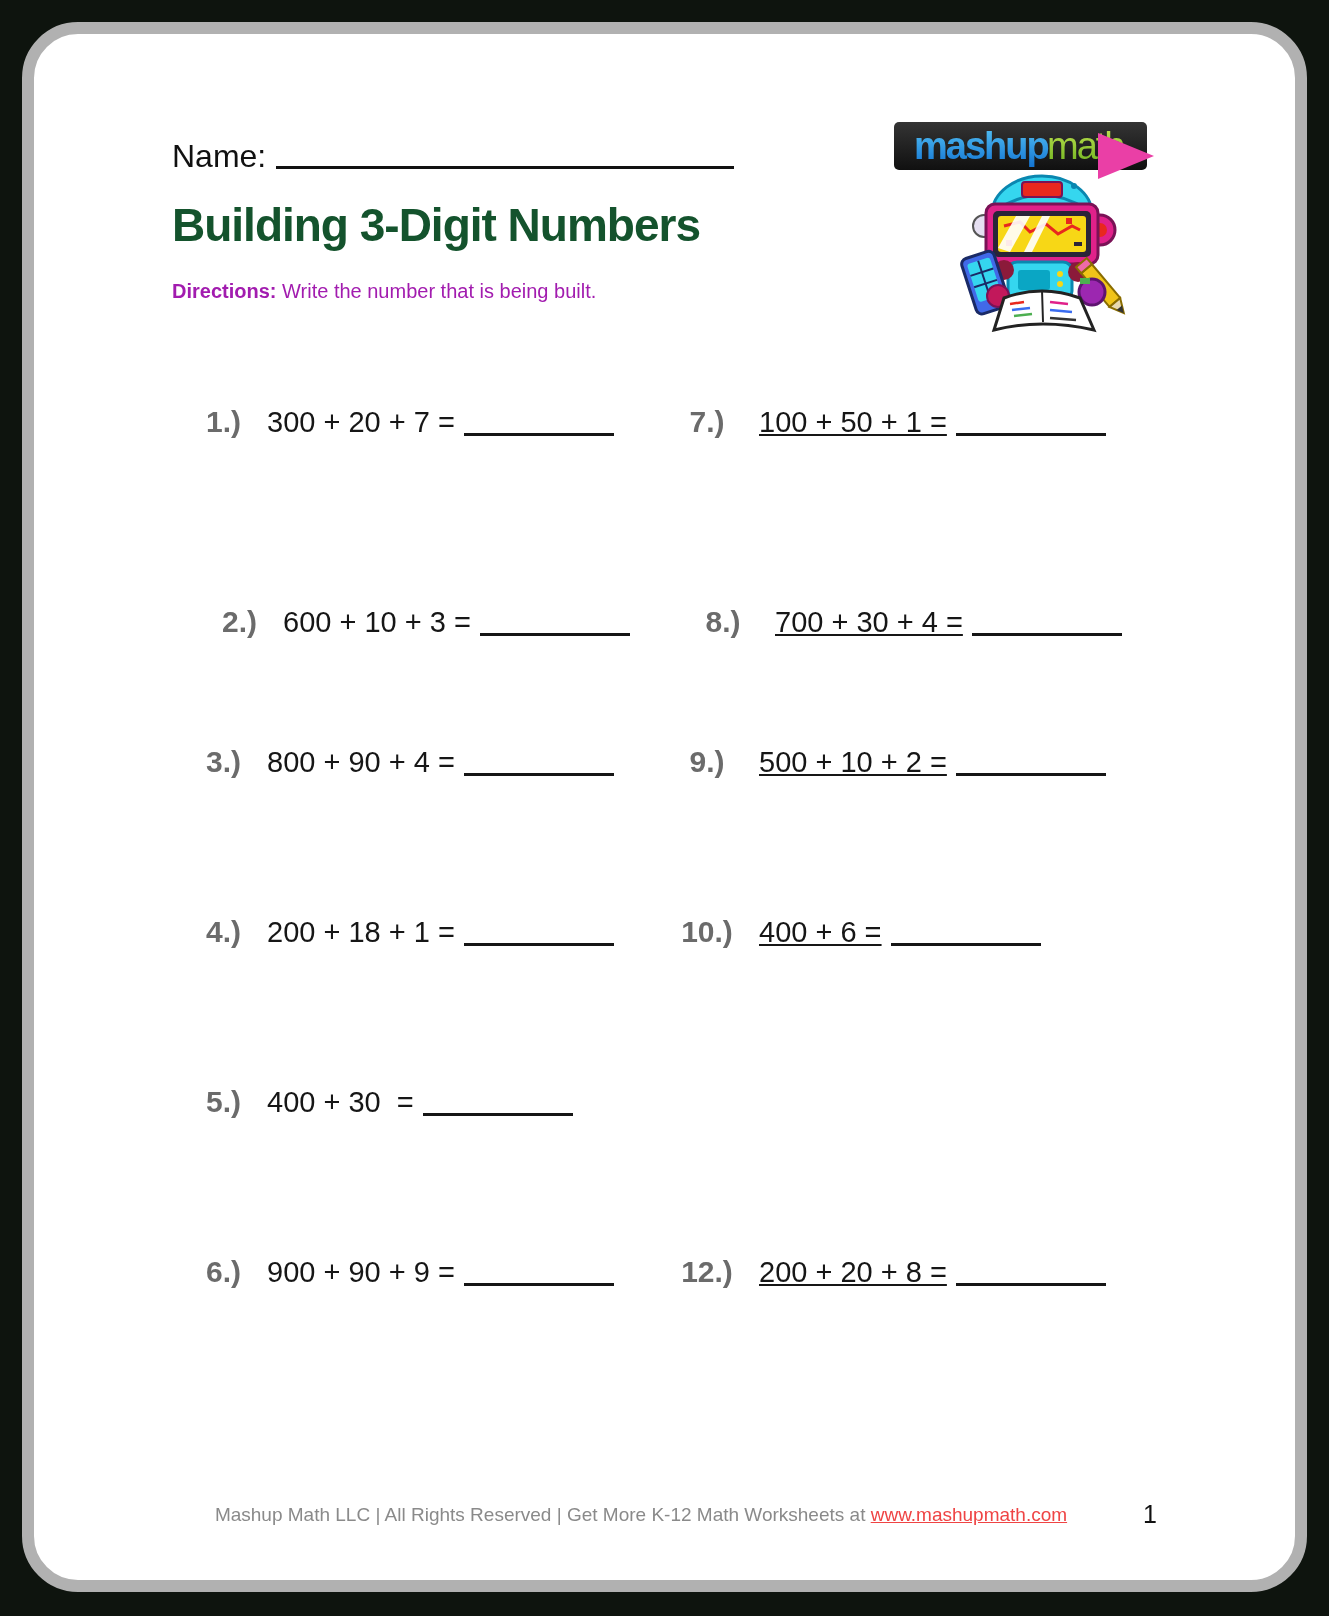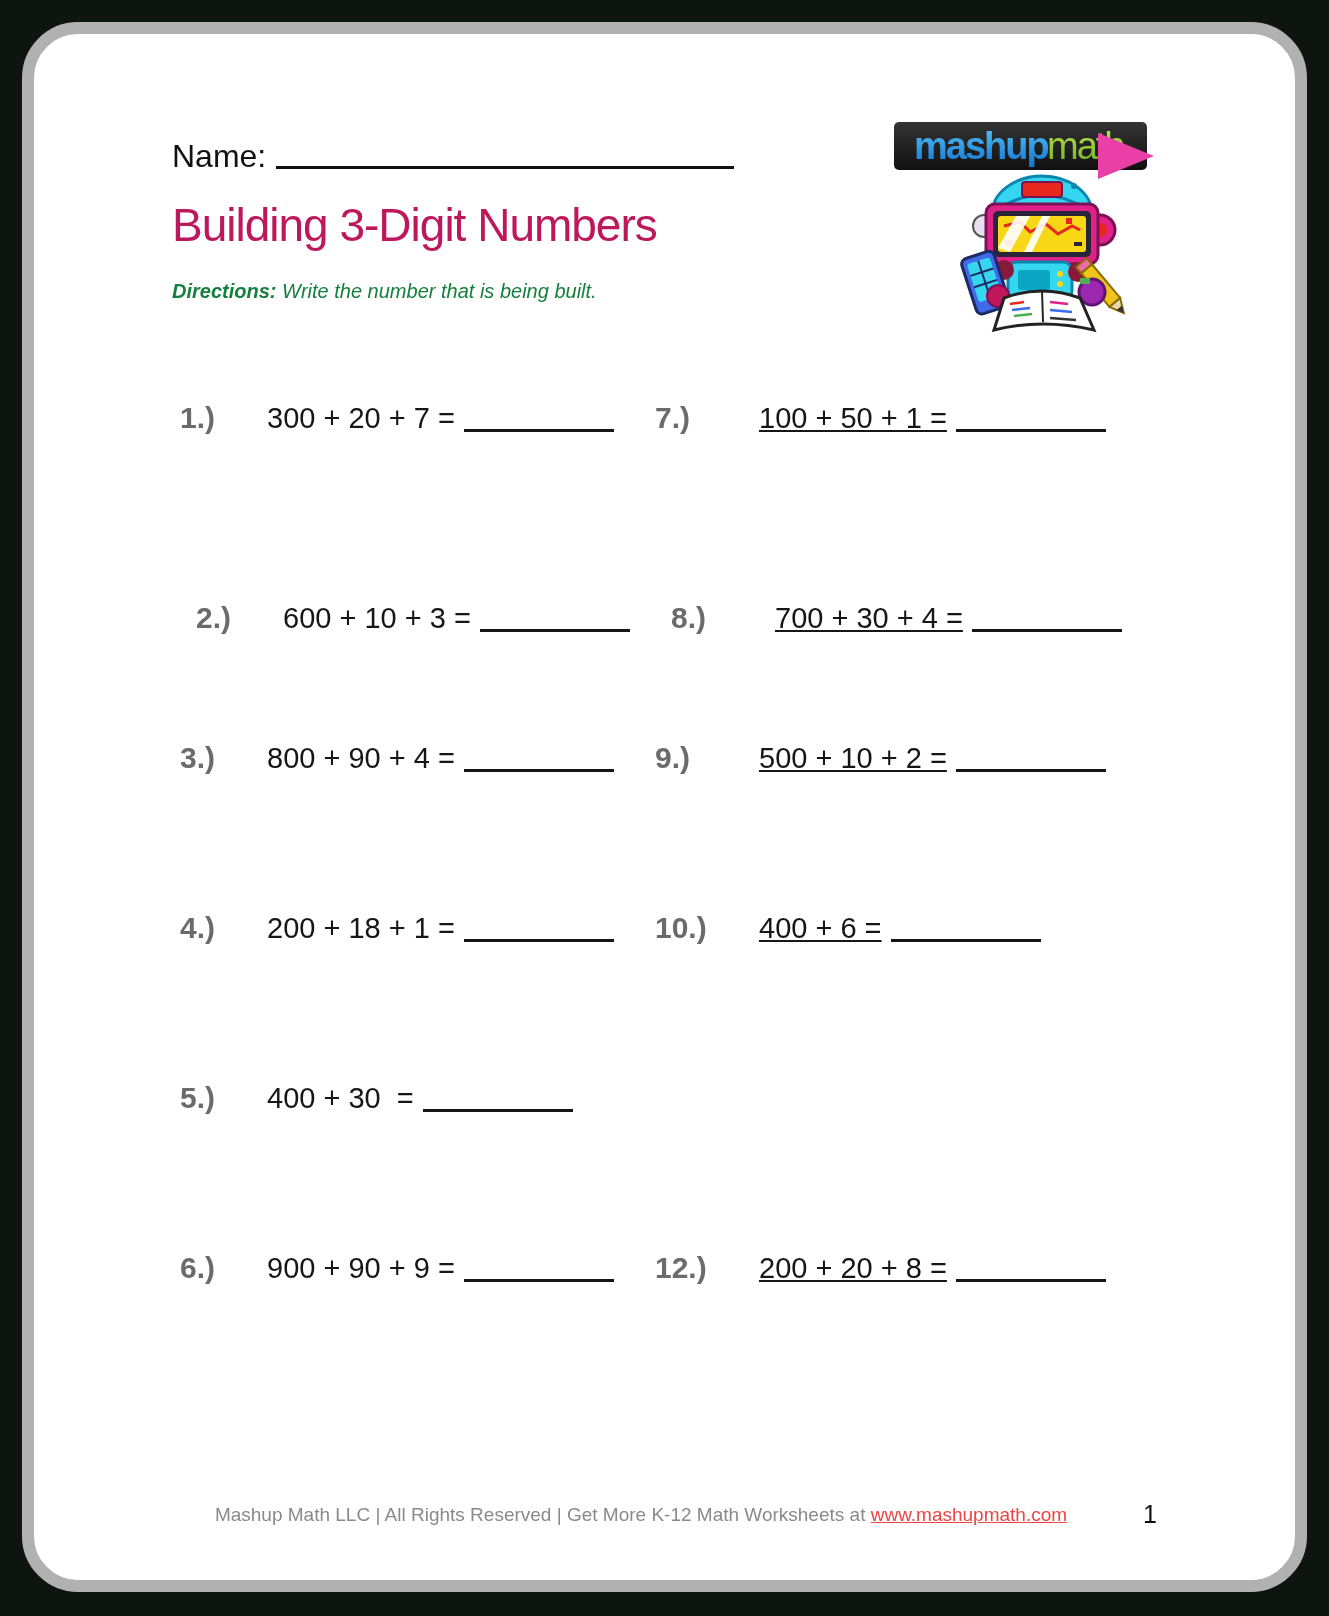--- a/index.html
+++ b/index.html
@@ -29,26 +29,26 @@
   }
   .name-line{
     display:inline-block;
     width:458px;
     border-bottom:3px solid #111;
     transform:translateY(2px);
     margin-left:10px;
   }
   .title{
     left:138px; top:164px;
-    font-size:46px; font-weight:normal; color:#be185d;
+    font-size:46px; font-weight:bold; color:#14532d;
     letter-spacing:-1px;
   }
   .directions{
     left:138px; top:246px;
-    font-size:20px; color:#15803d;font-style:italic;
+    font-size:20px; color:#a21caf;
   }
   .directions b{font-weight:bold;}
 
   
   .logo-banner{
     left:860px; top:88px;
     width:253px; height:48px;
     background:linear-gradient(#343434,#101010);
     border-radius:5px;
     overflow:visible;
@@ -62,21 +62,22 @@
   }
   .robot{
     left:912px; top:136px;
     width:192px; height:166px;
   }
 
   
   .problem{
     white-space:nowrap;
     font-size:29px; color:#161616;
-    line-height:32px;
+    line-height:40px;
+    text-align:center;
   }
   .pnum{
     display:inline-block;
     font-weight:bold;
     color:#6b6b6b;
     font-size:30px;
   }
   .col-left .pnum{width:87px;}
   .col-right .pnum{width:104px;}
   .pexpr{white-space:pre;}

